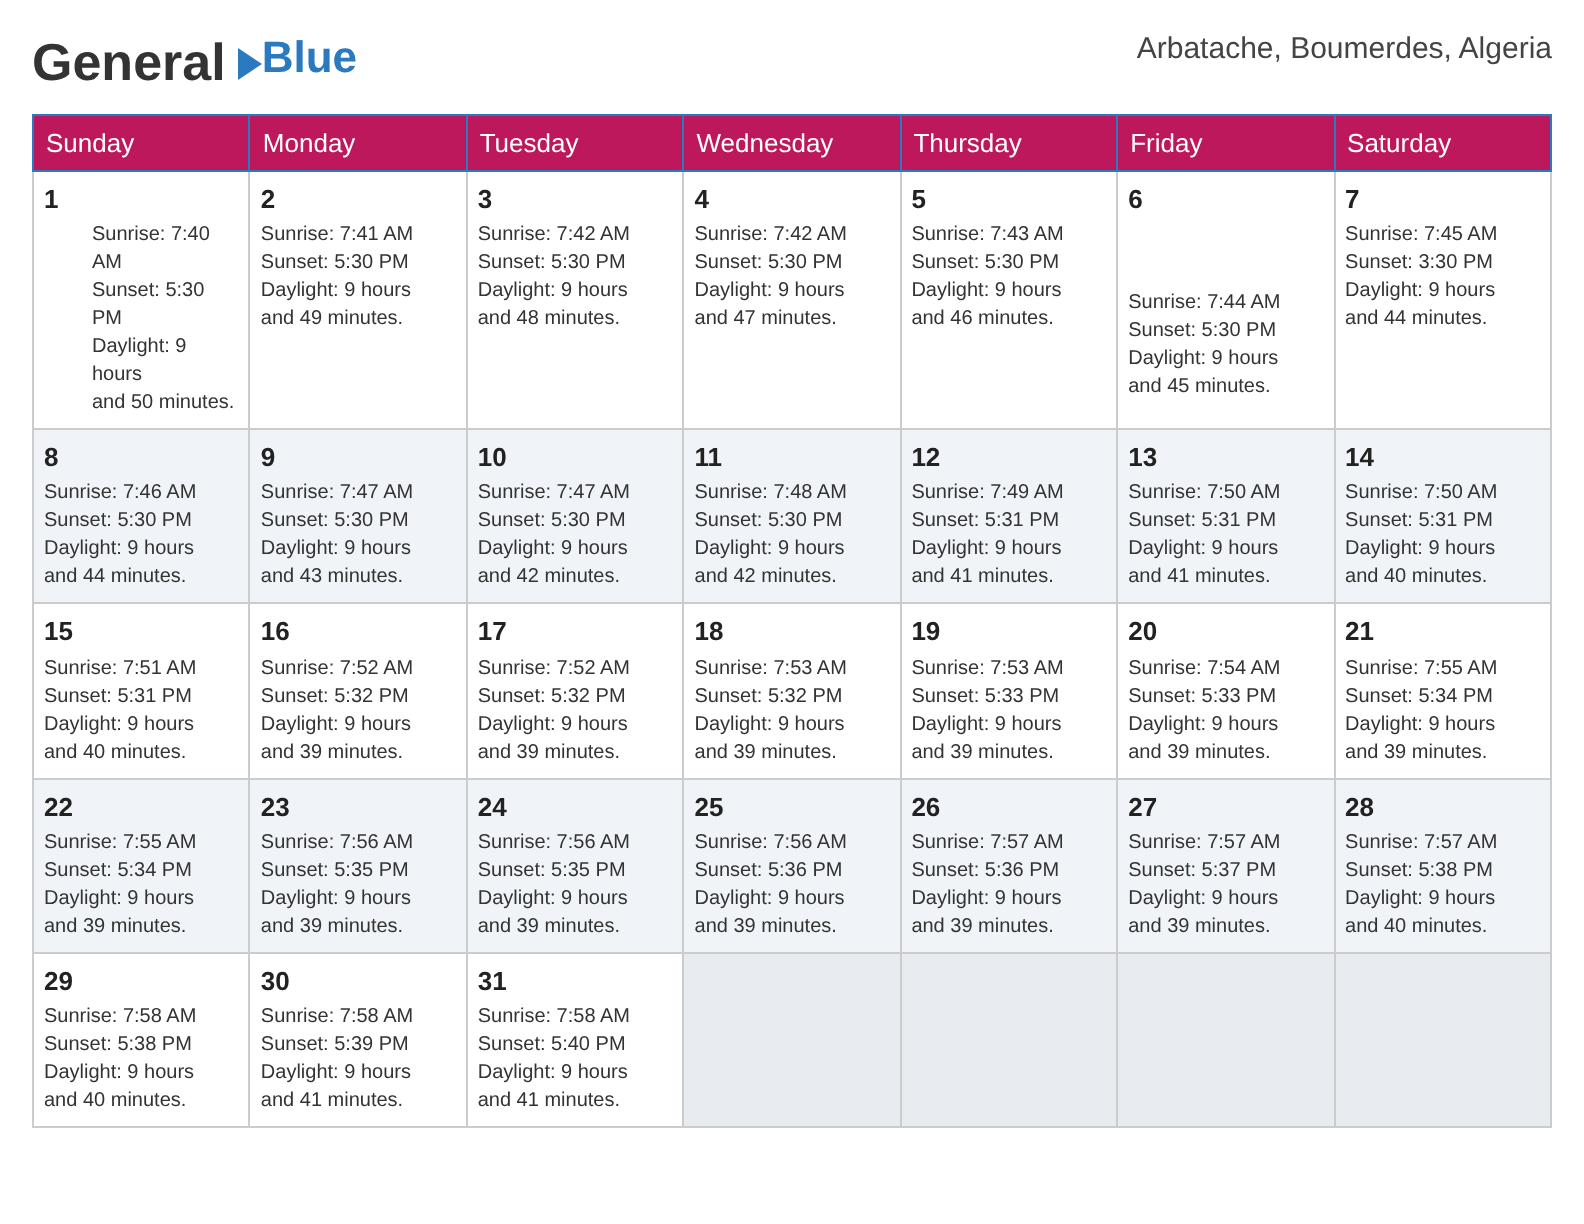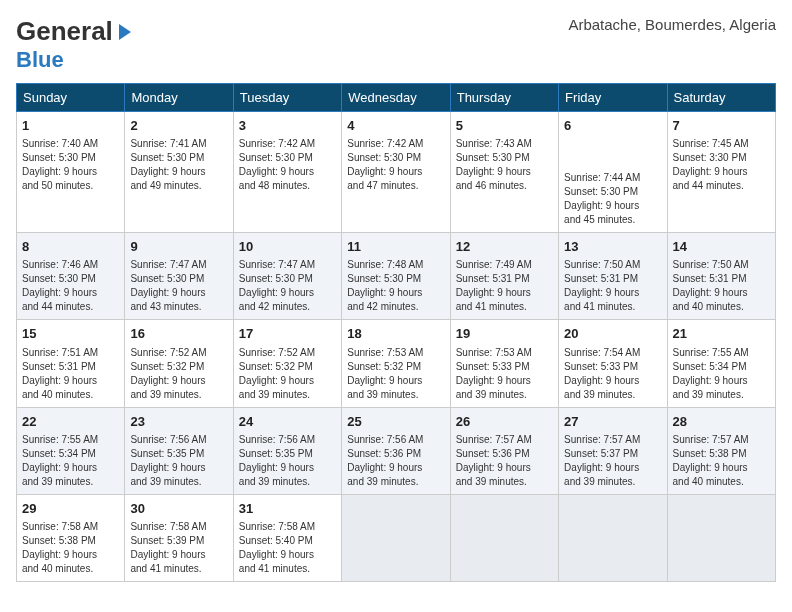--- a/index.html
+++ b/index.html
@@ -11,21 +11,21 @@
       padding: 16px;
     }
     .header {
       display: flex;
       justify-content: space-between;
       align-items: flex-start;
       margin-bottom: 10px;
     }
     .logo {
       display: flex;
-      flex-direction: column;
+      flex-direction: row;
       align-items: flex-start;
     }
     .logo-blue {
       color: #2b7abf;
       font-size: 22px;
       font-weight: bold;
     }
     .title-block {
       text-align: right;
     }
@@ -37,21 +37,21 @@
     .location {
       font-size: 15px;
       color: #444;
     }
     table {
       width: 100%;
       border-collapse: collapse;
       font-size: 11px;
     }
     thead tr th {
-      background-color: #0c4a6e;
+      background-color: #be185d;
       color: #fff;
       text-align: left;
       padding: 6px 6px;
       font-size: 13px;
       font-weight: normal;
       border: 1px solid #2b7abf;
     }
     tbody tr td {
       vertical-align: top;
       padding: 5px 5px;
@@ -127,21 +127,21 @@
         <th>Wednesday</th>
         <th>Thursday</th>
         <th>Friday</th>
         <th>Saturday</th>
       </tr>
   </thead>
   <tbody id="calendar-body">
   <tr>
         <td>
           <span class="day-num">1</span>
-          <div class="day-info" style="white-space: pre-line;">Sunrise: 7:40 AM
+          <div class="day-info" style="white-space: pre-line; margin-left: 24px;">Sunrise: 7:40 AM
 Sunset: 5:30 PM
 Daylight: 9 hours
 and 50 minutes.</div>
         </td>
         <td>
           <span class="day-num">2</span>
           <div class="day-info" style="white-space: pre-line;">Sunrise: 7:41 AM
 Sunset: 5:30 PM
 Daylight: 9 hours
 and 49 minutes.</div>

